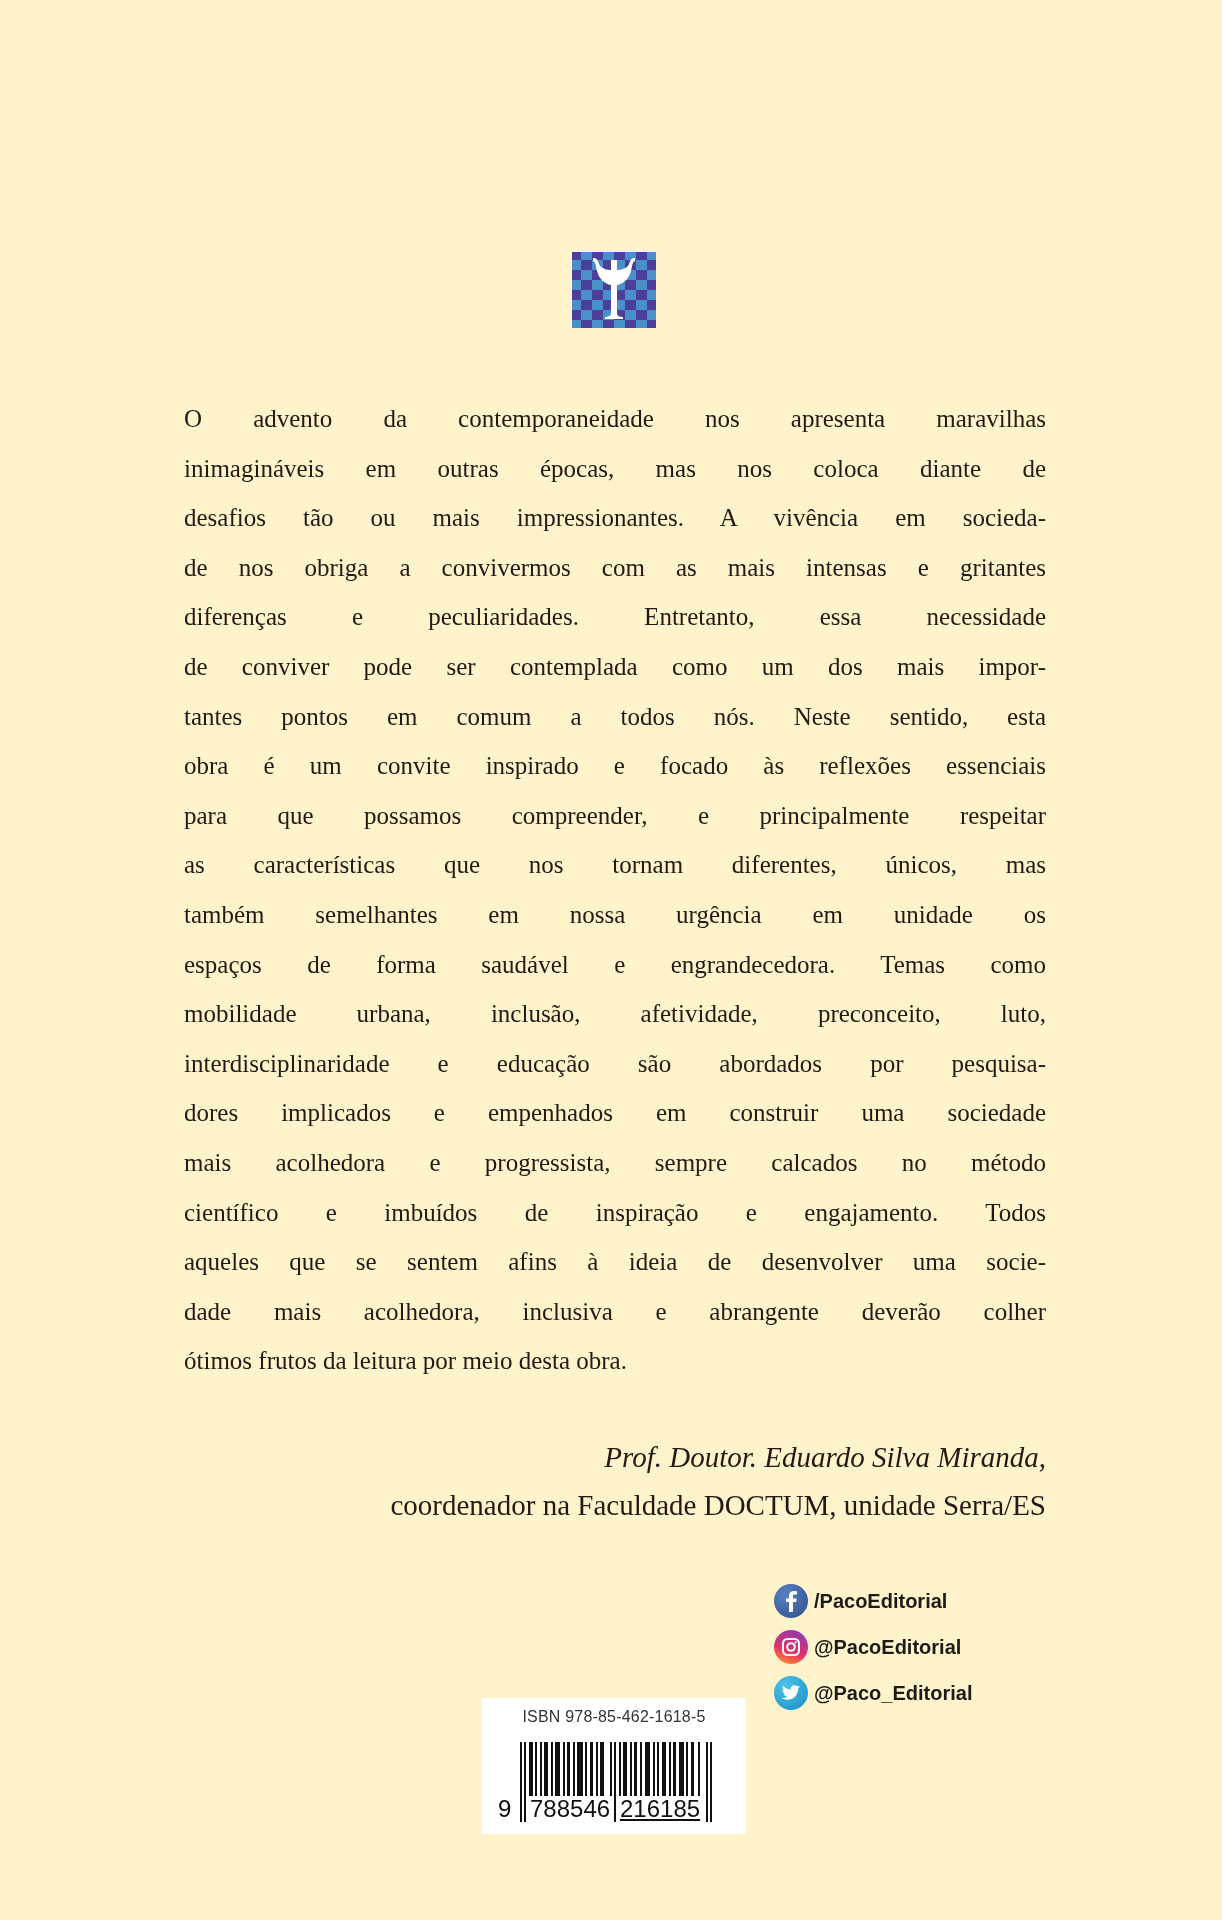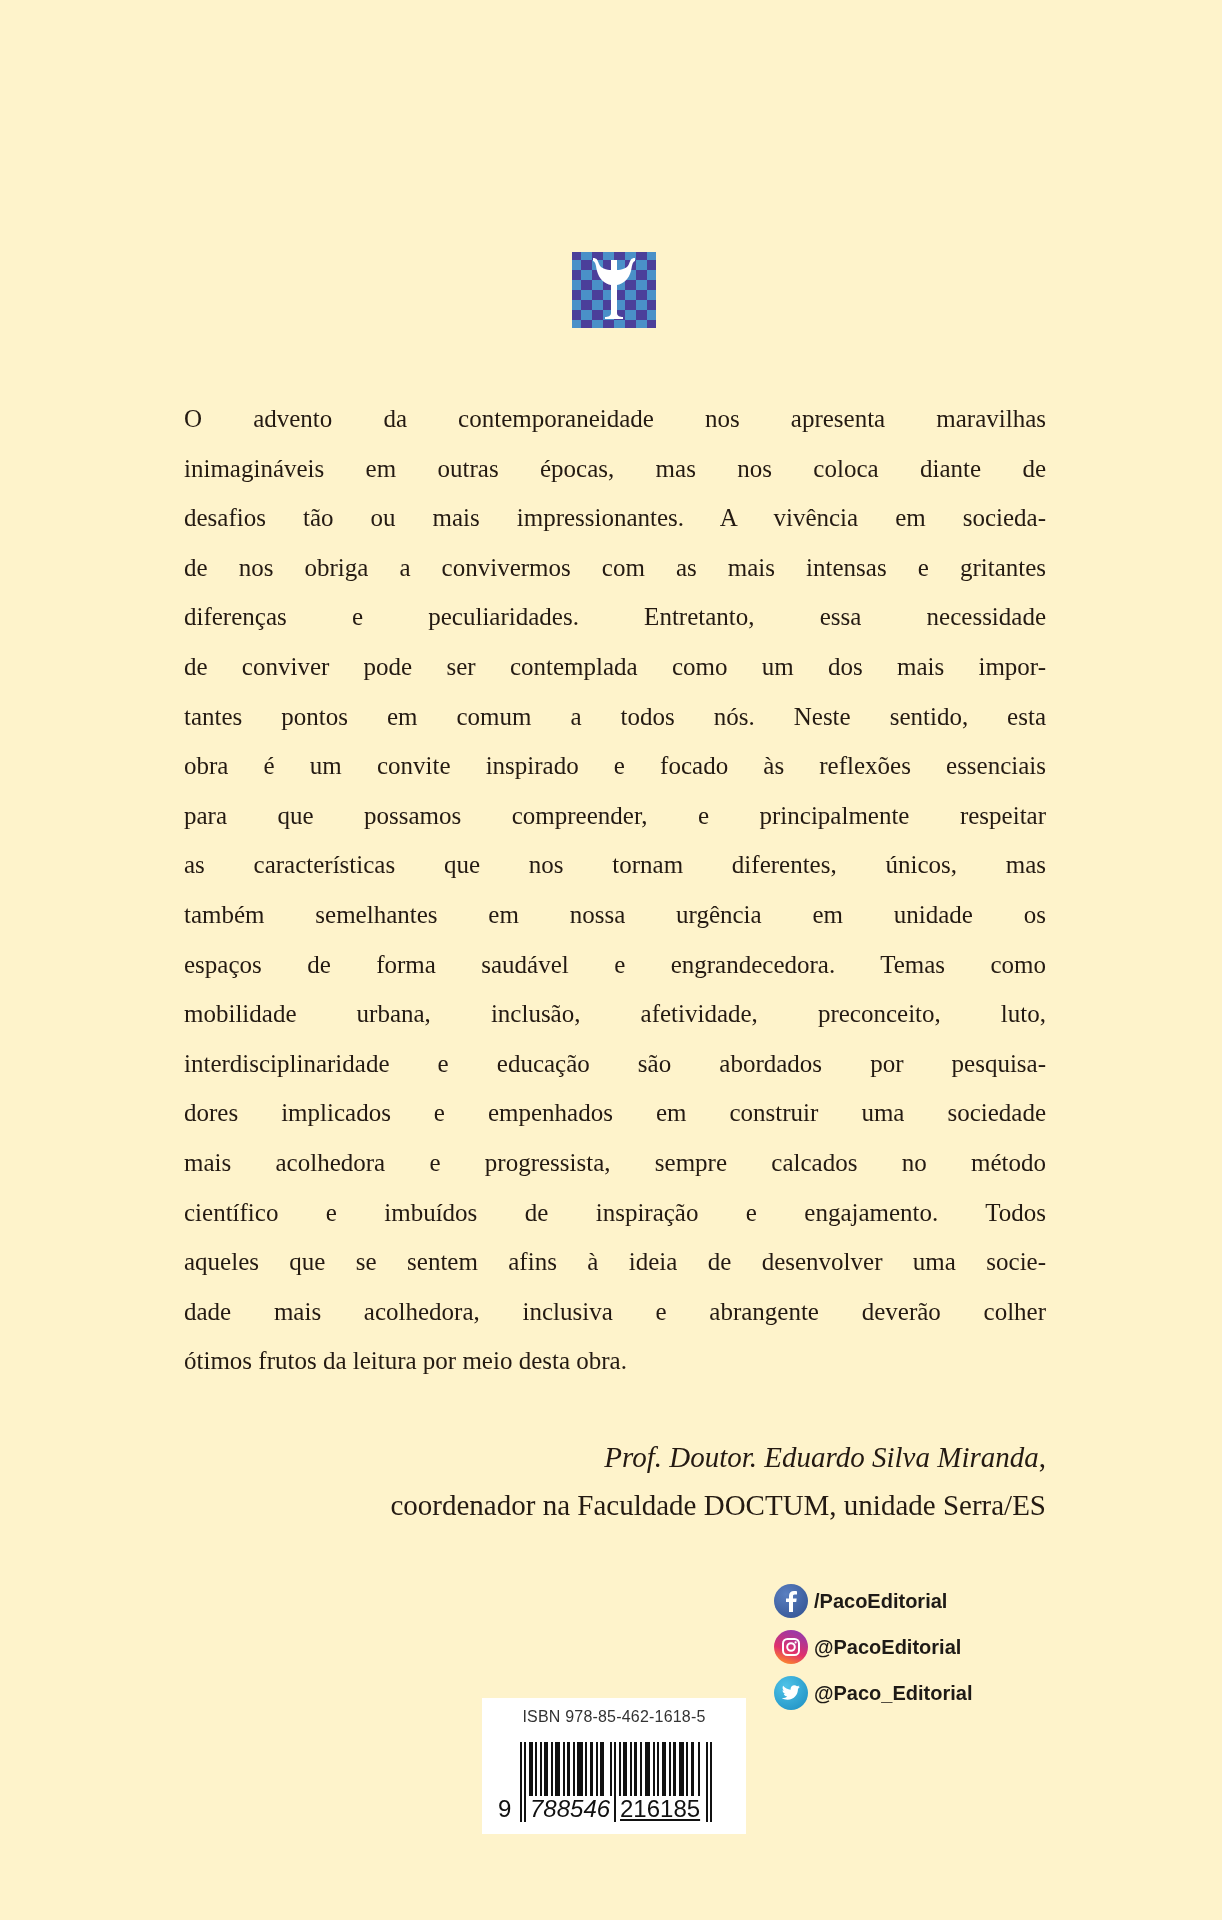--- a/index.html
+++ b/index.html
@@ -199,21 +199,21 @@
       <rect x="153" y="0" width="3" height="58"></rect>
       <rect x="159" y="0" width="5" height="58"></rect>
       <rect x="166" y="0" width="2" height="58"></rect>
       <rect x="171" y="0" width="3" height="58"></rect>
       <rect x="178" y="0" width="2" height="58"></rect>
       <rect x="186" y="0" width="2" height="80"></rect>
       <rect x="190" y="0" width="2" height="80"></rect>
     </g>
   </svg>
   <span class="barcode-digits" style="left:14px;">9</span>
-  <span class="barcode-digits" style="left:46px;font-style:italic;">788546</span>
+  <span class="barcode-digits" style="left:46px;">788546</span>
   <span class="barcode-digits" style="left:136px;text-decoration:underline;">216185</span>
 </div>
 
 <div class="social">
   <div class="social-row">
     <span class="icon" style="background: radial-gradient(circle at 35% 30%, #5a7fc0, #2f4f8f);">
       <svg width="18" height="22" viewBox="0 0 18 22">
           <path d="M11 22 V12 h3.2 l0.5 -3.6 H11 V6.2 c0 -1 0.3 -1.8 1.8 -1.8 H15 V1.2 C14.6 1.1 13.4 1 12 1 c-3 0 -5 1.8 -5 5 v2.4 H4 V12 h3 v10 z" fill="#fff"></path>
         </svg>
     </span>

